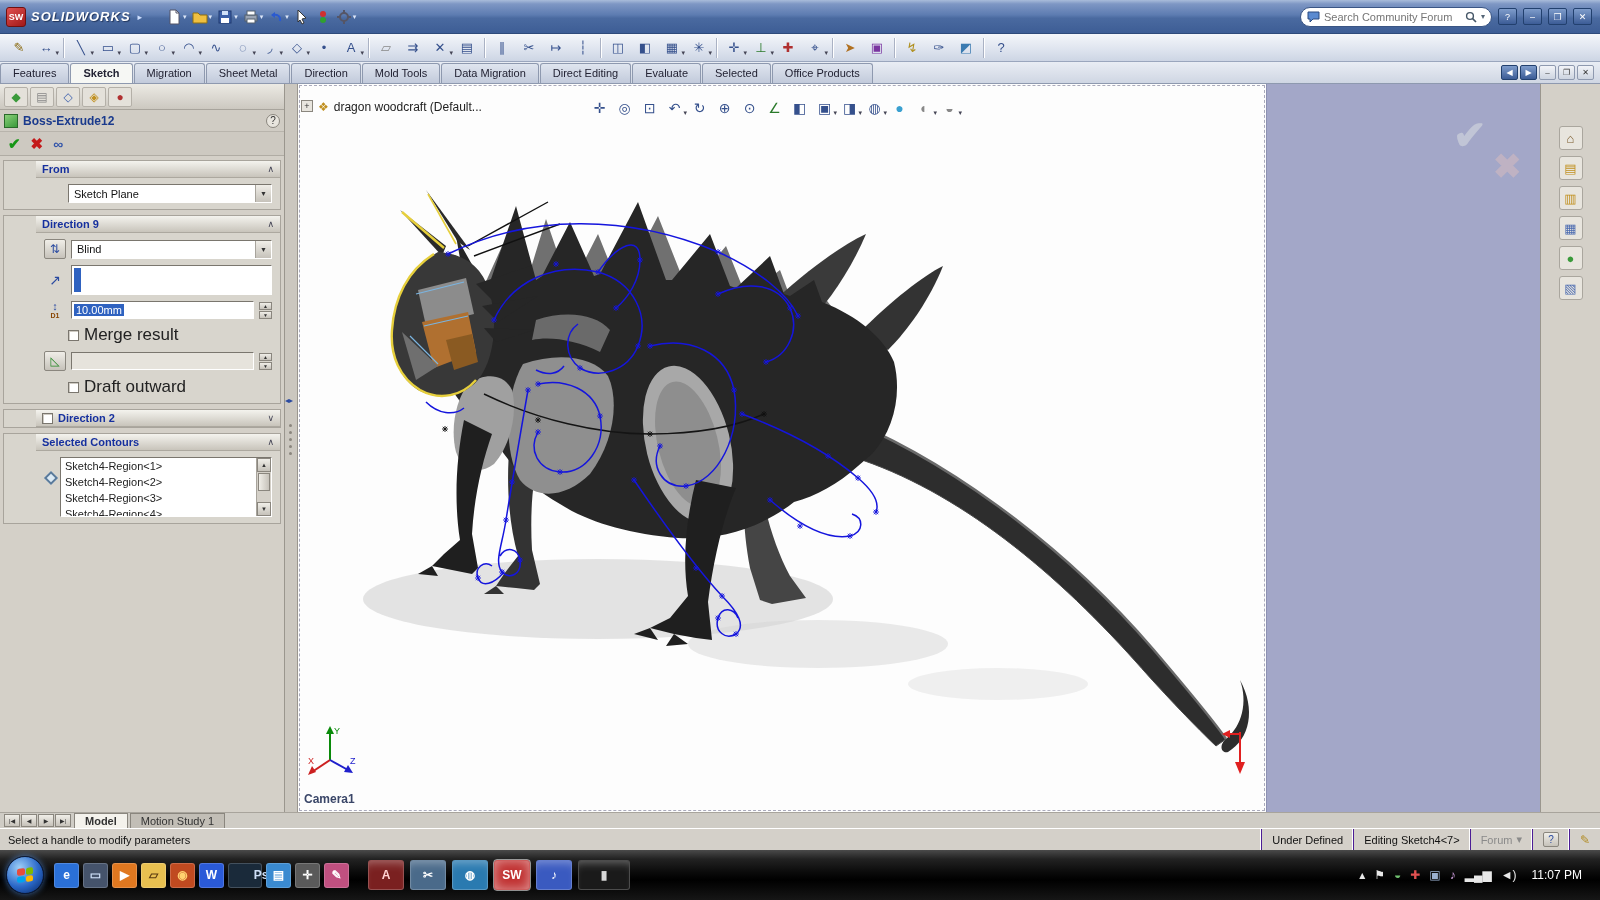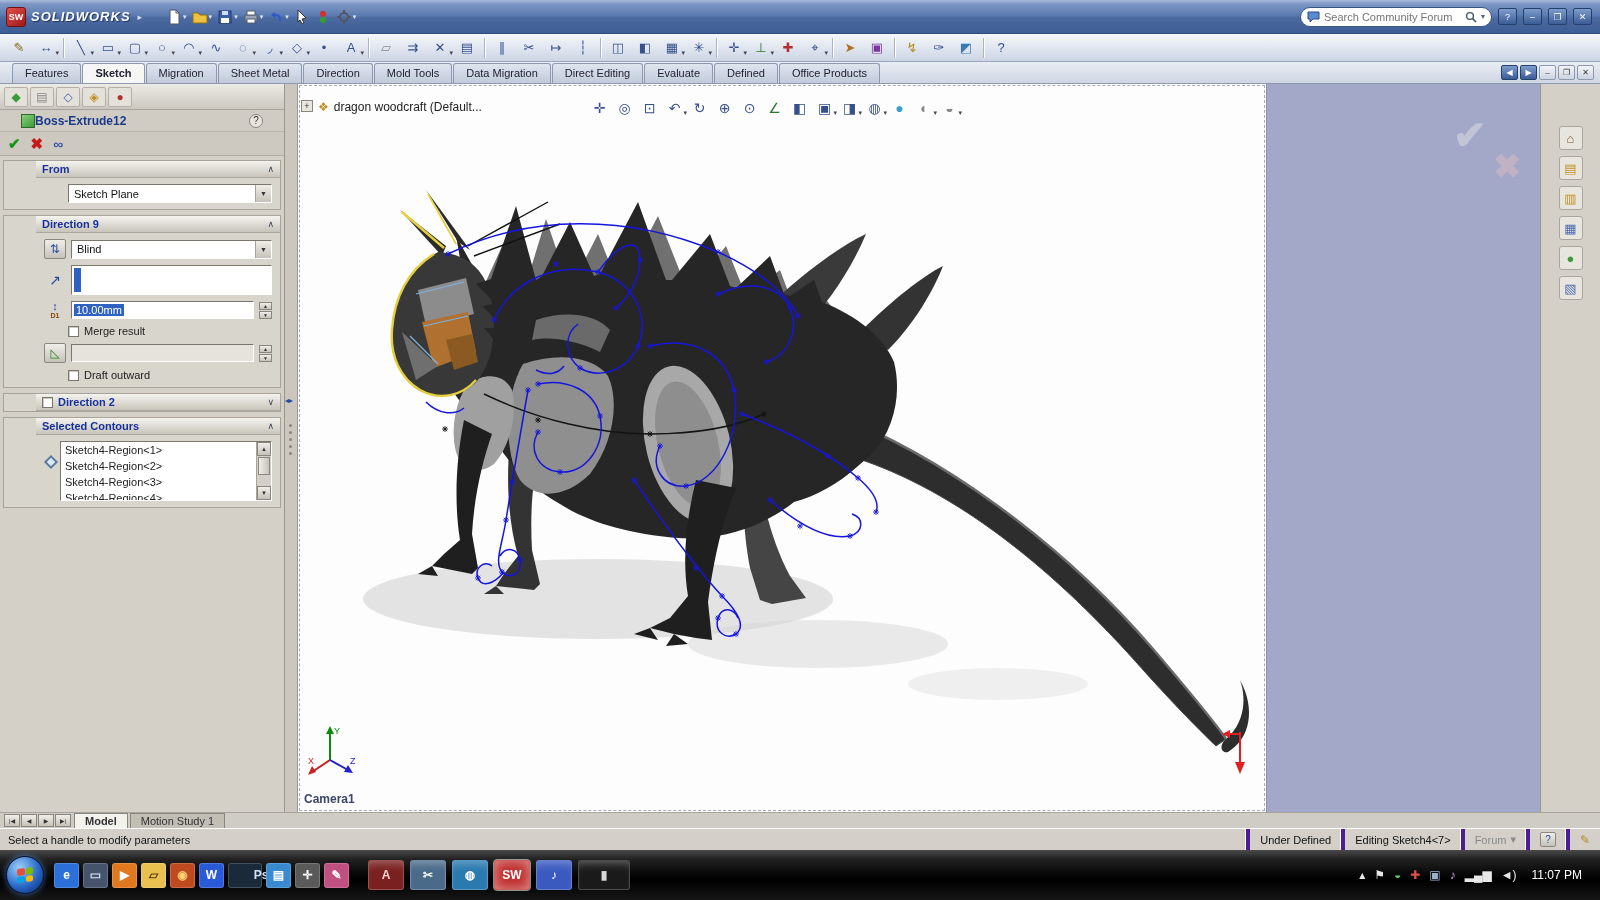--- a/index.html
+++ b/index.html
@@ -33,37 +33,37 @@
   .toolbar2 { position:absolute; left:0; top:34px; width:1600px; height:28px;
     background:linear-gradient(180deg,#f4f6fa,#dde3ee 60%,#cdd5e4); border-bottom:1px solid #9aa6bd;
     display:flex; align-items:center; padding:0 6px; gap:1px; }
   .tbtn { width:26px; height:24px; display:flex; align-items:center; justify-content:center; border-radius:2px; position:relative; }
   .tbtn .tglyph { font-size:13px; line-height:1; }
   .tbtn .dd2 { font-size:7px; color:#445; position:absolute; right:0; bottom:3px; }
   .tsep { width:1px; height:20px; background:#aab2c4; margin:0 3px; box-shadow:1px 0 0 #fff; }
 
   
   .tabsrow { position:absolute; left:0; top:62px; width:1600px; height:22px;
-    background:linear-gradient(180deg,#e9edf4,#cfd6e3); display:flex; align-items:flex-end; padding-left:12px; border-bottom:1px solid #8e99af; }
+    background:linear-gradient(180deg,#e9edf4,#cfd6e3); display:flex; align-items:flex-end; padding-left:0; border-bottom:1px solid #8e99af; }
   .rtab { padding:3px 12px 4px 12px; border:1px solid #8e99af; border-bottom:0; border-radius:3px 3px 0 0; margin-right:1px;
     background:linear-gradient(180deg,#dfe5ef,#c2cadb); color:#223; font-size:11px; }
   .rtab.active { background:#f6f7f4; font-weight:bold; }
   .docwin-controls { margin-left:auto; display:flex; gap:2px; align-items:center; padding-right:6px; padding-bottom:3px; }
   .dwc { width:17px; height:15px; display:flex; align-items:center; justify-content:center; font-size:8px; border-radius:2px;
     background:linear-gradient(180deg,#f2f4f8,#cdd4e0); border:1px solid #8e99af; color:#333; }
   .dwc.blue { background:linear-gradient(180deg,#7e9ccb,#3c5c96); color:#fff; border-color:#22406e; }
 
   
   .content { position:absolute; left:0; top:84px; width:1600px; height:728px; display:flex; }
 
   
   .left-panel { width:285px; height:728px; background:#d4d0c8; border-right:1px solid #9a968e; display:flex; flex-direction:column; }
   .pm-tabs { height:26px; background:linear-gradient(180deg,#eceae4,#ccc8c0); border-bottom:1px solid #a8a49c; display:flex; align-items:center; padding-left:4px; gap:2px; }
   .pmtab { width:24px; height:20px; display:flex; align-items:center; justify-content:center; font-size:12px; border:1px solid #b4b0a8; border-radius:2px; background:#e4e1da; }
-  .pm-titlerow { height:22px; display:flex; align-items:center; padding:0 21px; background:#d0ccc4; border-bottom:1px solid #b8b4ac; }
+  .pm-titlerow { height:22px; display:flex; align-items:center; padding:0 4px; gap:5px; background:#d0ccc4; border-bottom:1px solid #b8b4ac; }
   .pm-cube { width:14px; height:14px; background:linear-gradient(145deg,#8ad07a,#3a9a3a); border:1px solid #2a6a2a; }
   .pm-title { font-size:12px; font-weight:bold; color:#1a3a8c; flex:1; }
   .pm-help { width:14px; height:14px; border:1px solid #8a867e; border-radius:50%; font-size:10px; display:flex; align-items:center; justify-content:center; color:#333; background:#e8e5de;}
   .pm-actions { height:24px; display:flex; align-items:center; gap:10px; padding-left:8px; background:#cdc9c1; border-bottom:1px solid #b0aca4; }
   .act { font-size:15px; font-weight:bold; }
   .act.ok { color:#169616; } .act.cancel { color:#c41a1a; } .act.preview { color:#3355aa; font-size:14px; }
   .pm-body { flex:1; padding:4px 3px; display:flex; flex-direction:column; gap:5px; overflow:hidden; }
   .sec { border:1px solid #a8a49c; background:#d8d5cd;padding-left:32px; }
   .sec-h { height:17px; background:linear-gradient(180deg,#f4f3ee,#c8c4bb); display:flex; align-items:center; padding:0 6px; border-bottom:1px solid #aca89f; }
   .sec-h .lbl { color:#16309e; font-weight:bold; font-size:11px; flex:1; }
@@ -78,21 +78,21 @@
   .dirarrow { font-size:14px; color:#2a4aa0; width:22px; text-align:center; }
   .pickbox { flex:1; height:30px; background:#fff; border:1px solid; border-color:#7a766e #fff #fff #7a766e; position:relative; }
   .pickbox .selstrip { position:absolute; left:2px; top:2px; bottom:2px; width:7px; background:#2f62c0; }
   .depthicon { width:22px; display:flex; flex-direction:column; align-items:center; line-height:1; }
   .depthicon .a { font-size:11px; color:#2a4aa0; } .depthicon .d { font-size:7px; color:#884400; font-weight:bold; }
   .txtfield { flex:1; height:18px; background:#fff; border:1px solid; border-color:#7a766e #fff #fff #7a766e; display:flex; align-items:center; padding:1px 2px; }
   .txtfield.disabled { background:#e6e3dc; }
   .selected-text { background:#2f62c0; color:#fff; font-size:11px; padding:0 2px; }
   .spin { display:flex; flex-direction:column; width:13px; gap:1px; }
   .spin span { height:8px; background:linear-gradient(180deg,#f0eee8,#c6c2ba); border:1px solid #8a867e; font-size:5px; display:flex; align-items:center; justify-content:center; color:#333; }
-  .chklabel { font-size:11px; color:#222; }
+  .chklabel { font-size:17px; color:#222; }
   .drafticon { width:22px; height:20px; background:linear-gradient(180deg,#f0eee8,#c6c2ba); border:1px solid #8a867e; border-radius:2px; display:flex; align-items:center; justify-content:center; color:#2a8a2a; font-size:12px; }
   .contour-wrap { display:flex; gap:4px; align-items:flex-start; }
   .diamond { width:10px; height:10px; border:2px solid #5a7a9a; background:#dceaf4; transform:rotate(45deg); margin-top:16px; margin-left:2px; }
   .listbox { flex:1; height:60px; background:#fff; border:1px solid; border-color:#7a766e #fff #fff #7a766e; display:flex; overflow:hidden; }
   .listitems { flex:1; overflow:hidden; }
   .lbitem { height:16px; line-height:16px; padding-left:4px; font-size:11px; color:#222; white-space:nowrap; }
   .vscroll { width:15px; background:#d4d0c8; border-left:1px solid #a8a49c; display:flex; flex-direction:column; }
   .vscroll .sb { height:14px; background:linear-gradient(180deg,#f0eee8,#c6c2ba); border:1px solid #8a867e; font-size:6px; display:flex; align-items:center; justify-content:center; color:#333;}
   .vscroll .thumb { height:18px; margin:1px; background:linear-gradient(90deg,#f0eee8,#c6c2ba); border:1px solid #8a867e; }
   .vscroll .track { flex:1; }
@@ -127,21 +127,21 @@
 
   
   .bottomtabs { position:absolute; left:0; top:812px; width:1600px; height:16px; background:#cfccc5; border-top:1px solid #a8a49c; display:flex; align-items:center; padding-left:4px; }
   .navbtn { width:16px; height:13px; background:linear-gradient(180deg,#f0eee8,#c6c2ba); border:1px solid #8a867e; font-size:6px; display:flex; align-items:center; justify-content:center; color:#333; margin-right:1px; }
   .sheettab { padding:0 10px; height:15px; line-height:15px; font-size:11px; border:1px solid #8a867e; border-bottom:0; margin-left:2px; background:#c2beb6; color:#333; }
   .sheettab.active { background:#f4f2ec; font-weight:bold; }
 
   
   .statusbar { position:absolute; left:0; top:828px; width:1600px; height:22px; background:#d4d0c9; border-top:1px solid #fff; display:flex; align-items:center; }
   .status-msg { padding-left:8px; flex:1; color:#111; }
-  .scell { border-left:4px solid #4c1d95; box-shadow:-1px 0 0 #fff; height:100%; display:flex; align-items:center; padding:0 10px; color:#111; gap:4px;}
+  .scell { border-left:1px solid #4c1d95; box-shadow:-1px 0 0 #fff; height:100%; display:flex; align-items:center; padding:0 10px; color:#111; gap:4px;}
   .scell.dim { color:#8a8a8a; }
   .scell .q { width:16px; height:15px; background:linear-gradient(180deg,#f0eee8,#c6c2ba); border:1px solid #8a867e; border-radius:2px; display:flex; align-items:center; justify-content:center; font-size:10px; color:#2a4aa0;}
   .scell .pen { color:#b08a20; font-size:12px; }
 
   
   .taskbar { position:absolute; left:0; top:850px; width:1600px; height:50px;
     background:linear-gradient(180deg,#4a4a4a 0%,#222 18%,#0a0a0a 45%,#000 60%,#161616 100%); display:flex; align-items:center; padding:0 6px; }
   .orb { width:38px; height:38px; border-radius:50%; background:radial-gradient(circle at 35% 30%, #9ed0f8, #2a68c8 55%, #0a2a6a 95%); border:1px solid #0a1a3a; display:flex; align-items:center; justify-content:center; margin-right:8px; box-shadow:0 0 6px rgba(90,160,255,.6); }
   .flag { width:16px; height:14px; display:grid; grid-template-columns:1fr 1fr; grid-template-rows:1fr 1fr; gap:1px; transform:skewY(-6deg); }
   .flag i { border-radius:2px; display:block; }
@@ -375,21 +375,21 @@
     <div style="display:flex;align-items:flex-end;">
         <div class="rtab">Features</div>
         <div class="rtab active">Sketch</div>
         <div class="rtab">Migration</div>
         <div class="rtab">Sheet Metal</div>
         <div class="rtab">Direction</div>
         <div class="rtab">Mold Tools</div>
         <div class="rtab">Data Migration</div>
         <div class="rtab">Direct Editing</div>
         <div class="rtab">Evaluate</div>
-        <div class="rtab">Defined</div>
+        <div class="rtab">Selected</div>
         <div class="rtab">Office Products</div>
       </div>
     <div class="docwin-controls">
         <span class="dwc blue">◀</span>
         <span class="dwc blue">▶</span>
         <span class="dwc">–</span>
         <span class="dwc">❐</span>
         <span class="dwc">✕</span>
       </div>
   </div>

